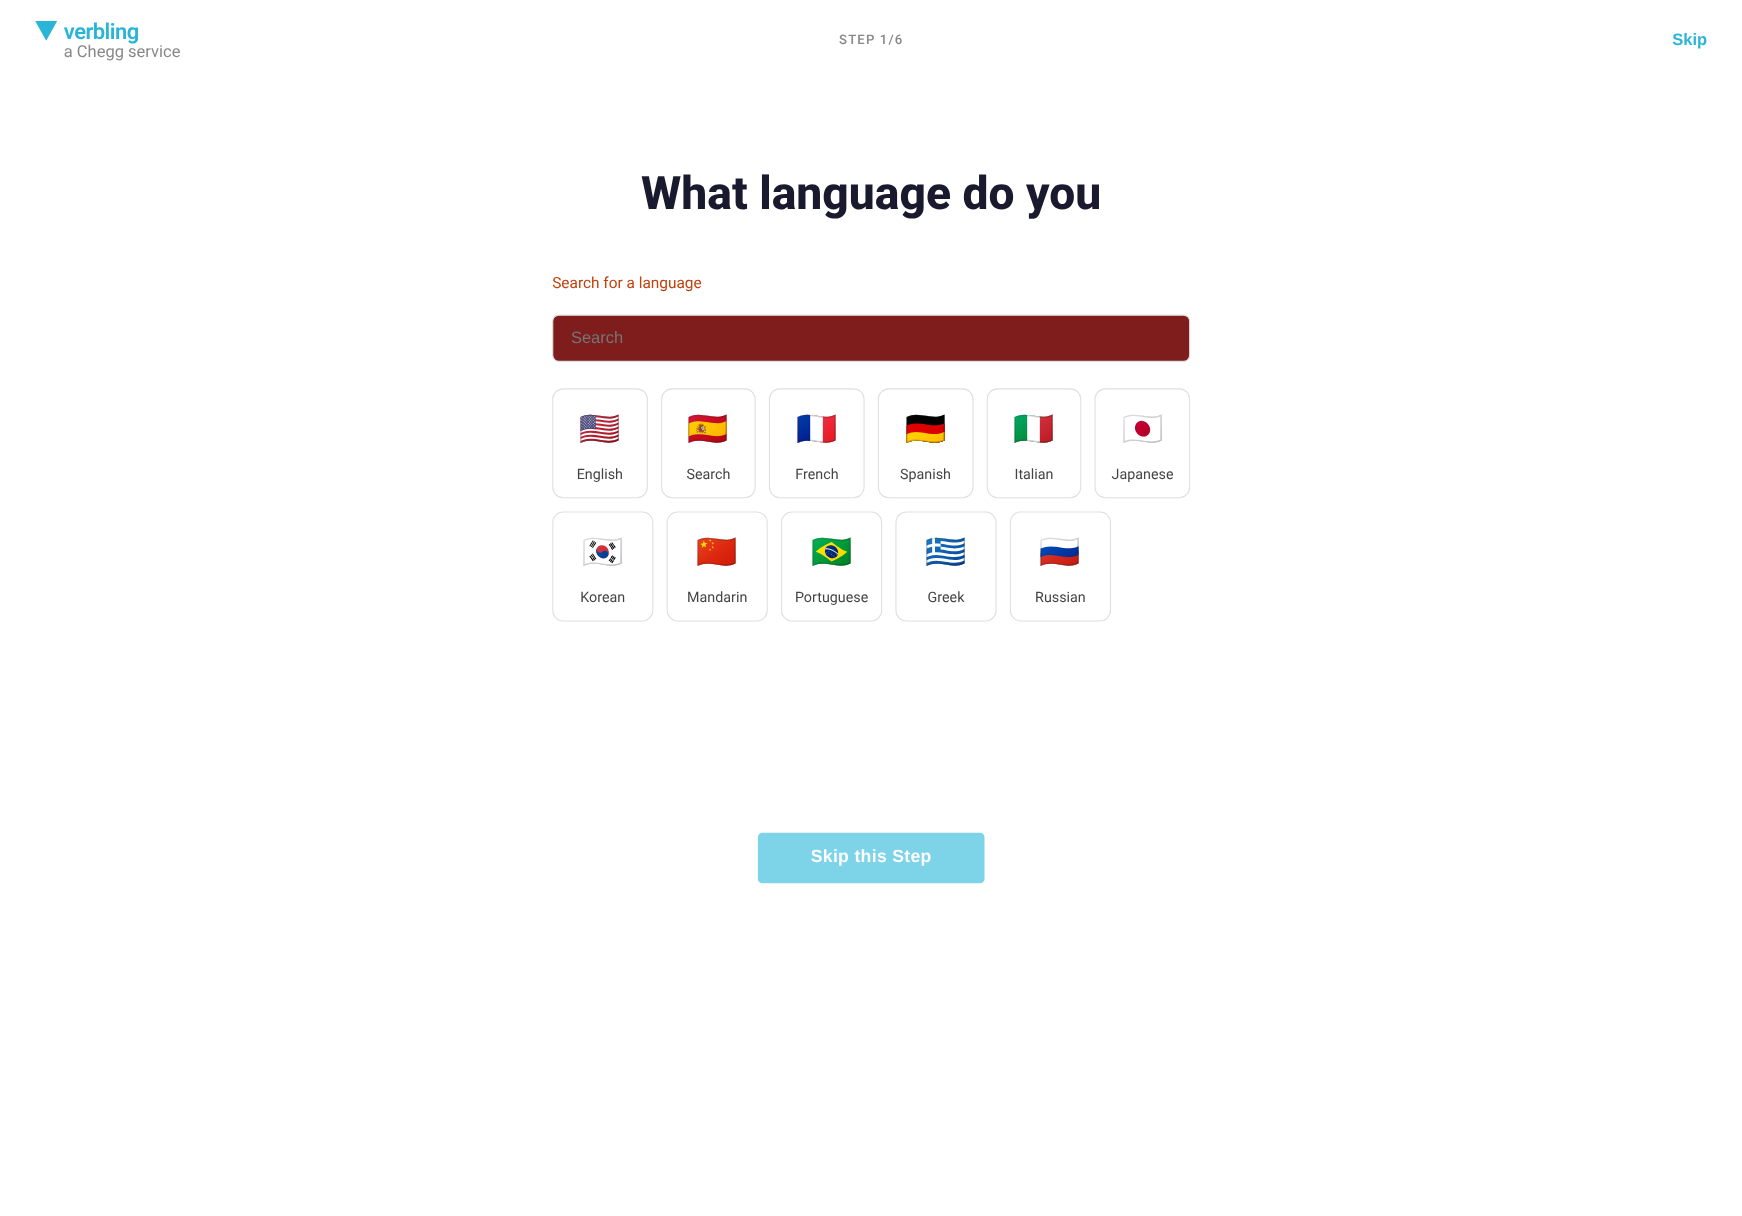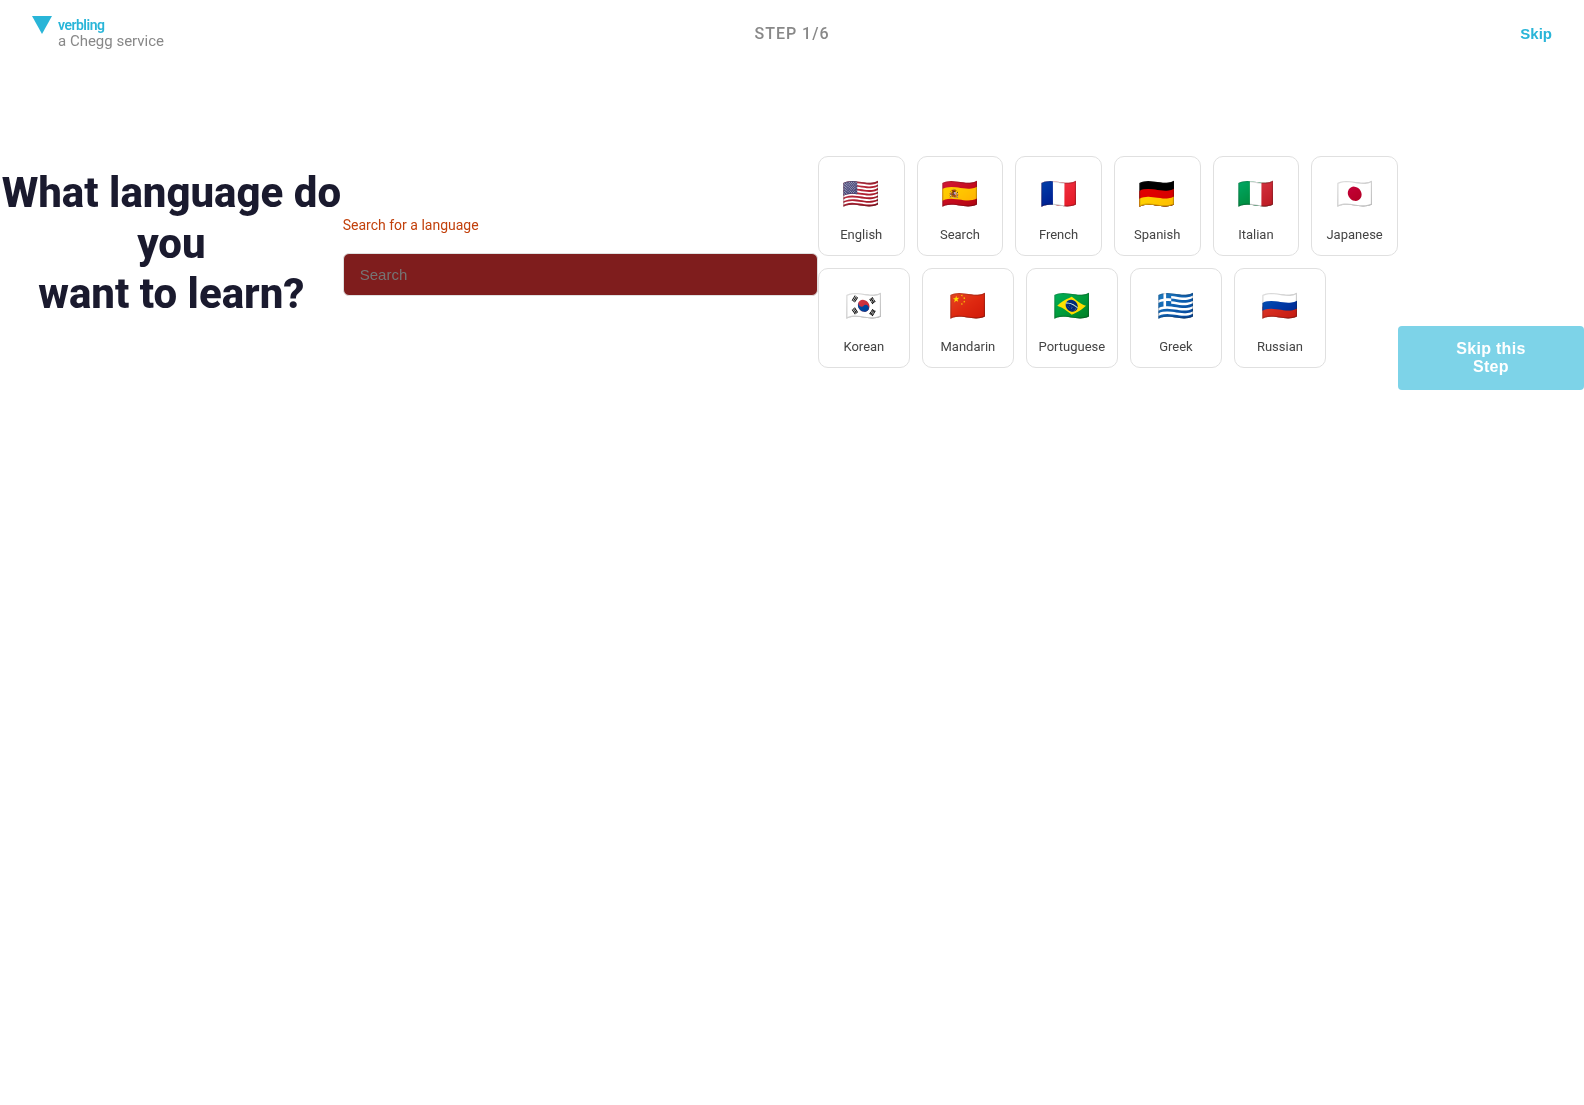--- a/index.html
+++ b/index.html
@@ -34,55 +34,56 @@
 
     .logo-triangle {
       width: 0;
       height: 0;
       border-left: 10px solid transparent;
       border-right: 10px solid transparent;
       border-top: 18px solid #29b5d8;
     }
 
     .logo-text {
-      font-size: 14px;
+      font-size: 20px;
       font-weight: 600;
       color: #29b5d8;
       letter-spacing: -0.5px;
     }
 
     .logo-sub {
       font-size: 15px;
       color: #888;
       margin-left: 26px;
       margin-top: -2px;
     }
 
     .step-indicator {
       position: absolute;
       left: 50%;
       transform: translateX(-50%);
-      font-size: 16px;
+      font-size: 12px;
       color: #888;
       letter-spacing: 1px;
       font-weight: 500;
     }
 
     .skip-link {
       font-size: 15px;
       color: #29b5d8;
       cursor: pointer;
       background: none;
       border: none;
       font-weight: 700;
     }
 
     
     .main {
       display: flex;
+      flex-direction: column;
       align-items: center;
       padding-top: 80px;
     }
 
     .page-title {
       font-size: 42px;
       font-weight: 800;
       color: #1a1a2e;
       text-align: center;
       line-height: 1.2;
@@ -184,21 +185,20 @@
   </div>
 
   <span class="step-indicator">STEP  1/6</span>
 
   <button class="skip-link">Skip</button>
 </header>
 
 <main class="main">
   <h1 class="page-title">
     <span>What language do you</span><br>
-    <span>want to learn?</span>
   </h1>
 
   <div class="search-section">
     <label class="search-label">Search for a language</label>
     <input class="search-input" type="text" placeholder="Search" style="">
   </div>
 
   <div class="language-grid">
     <div class="language-row" id="row1">
         <div class="language-card">

